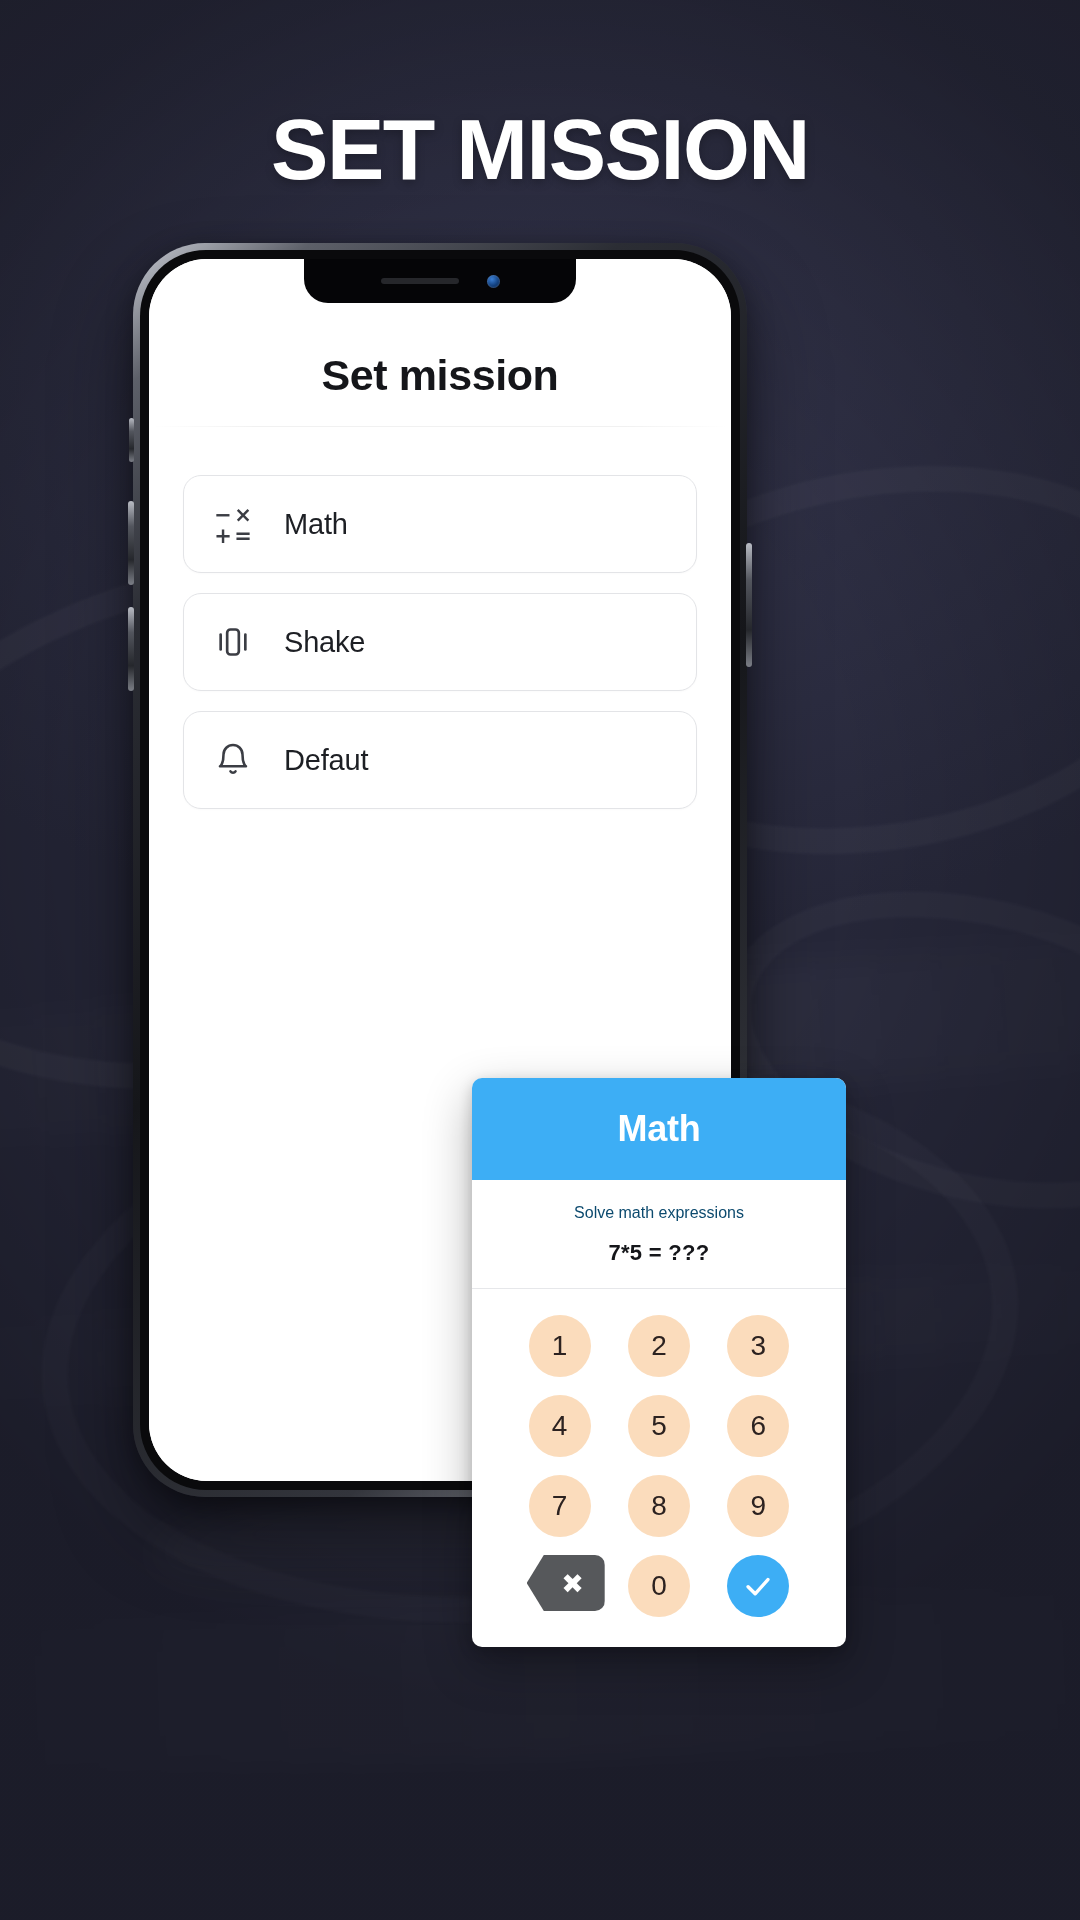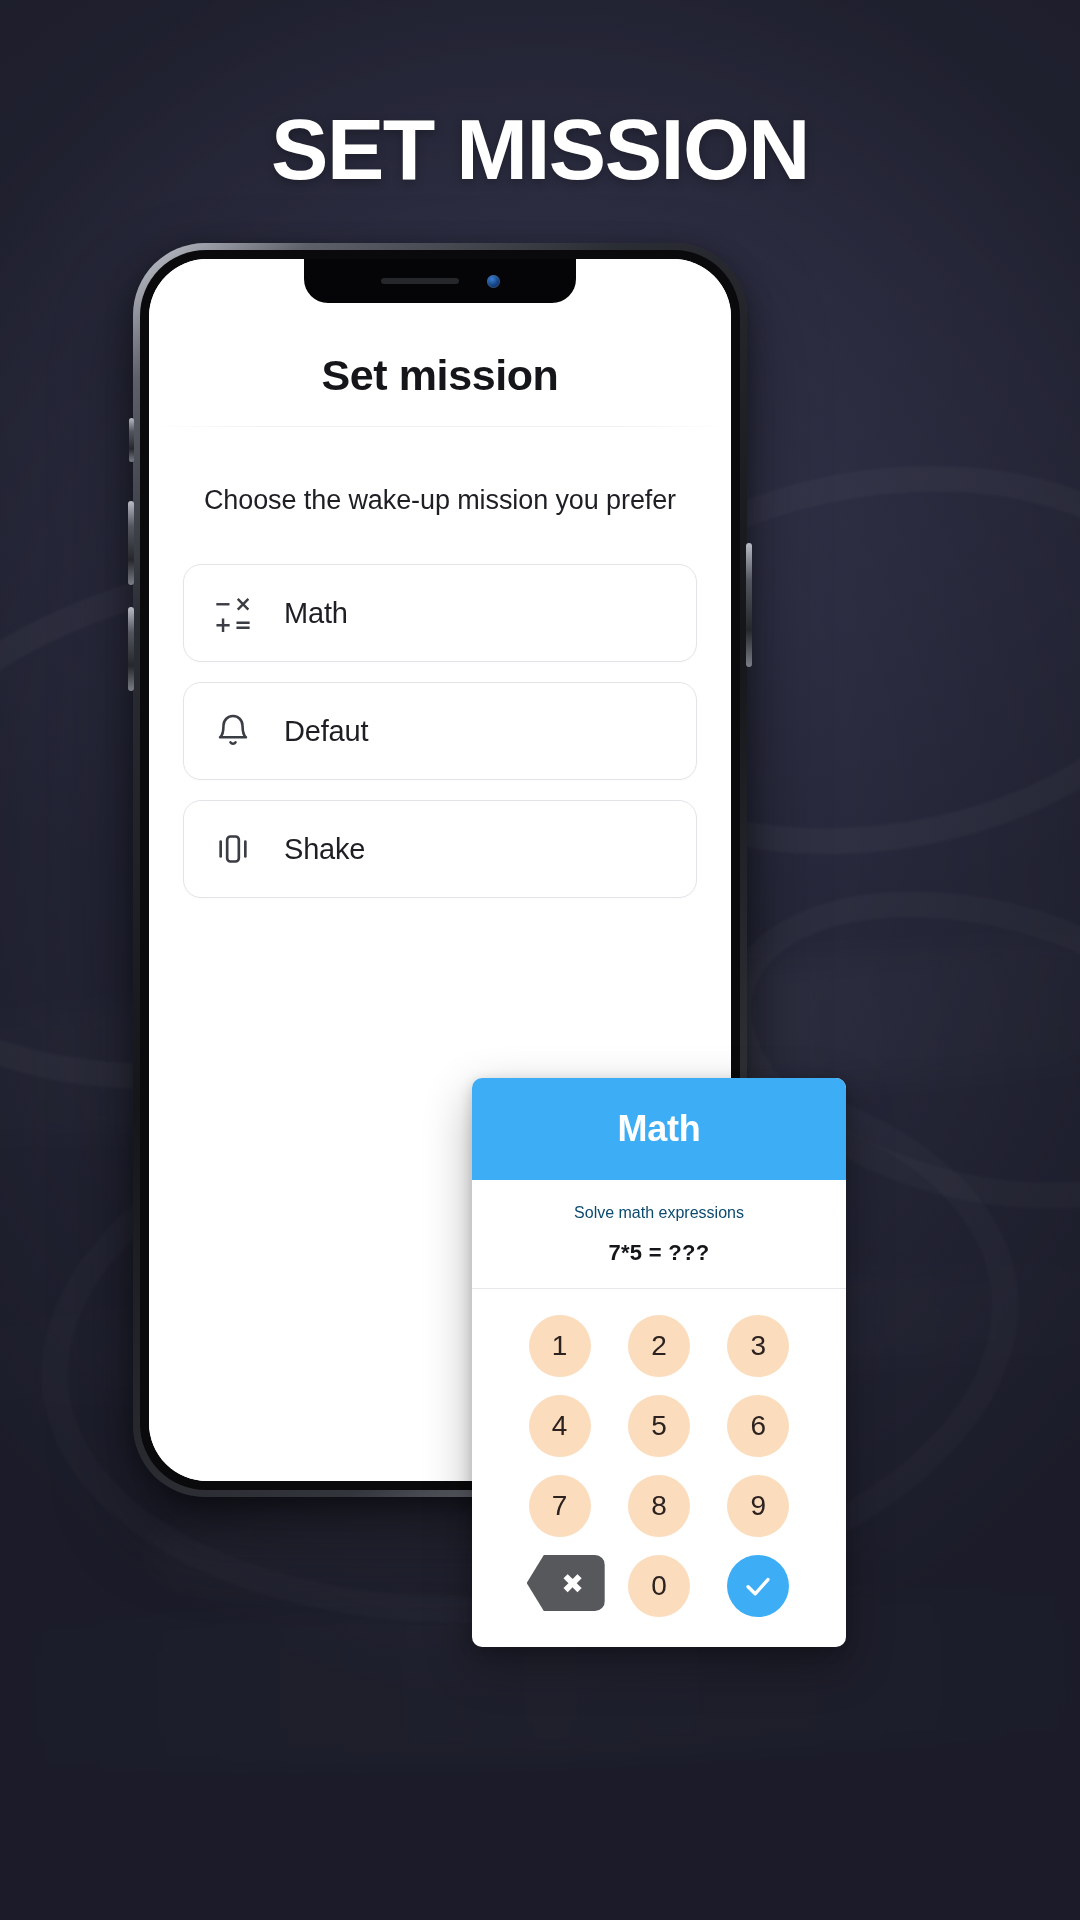--- a/index.html
+++ b/index.html
@@ -299,55 +299,54 @@
 
         <div class="notch">
           <div class="notch-speaker"></div>
           <div class="notch-camera"></div>
         </div>
 
         <div class="app">
 
           <div class="app-title">Set mission</div>
           <div class="app-divider"></div>
-          <div class="app-subtitle">Choose the wake-up mission you prefer</div>
 
           <div class="mission-list">
 
             <div class="mission-item">
               <span class="mission-icon">
                 <span class="math-glyph">
                   <span>−</span>
                   <span>×</span>
                   <span>+</span>
                   <span>=</span>
                 </span>
               </span>
               <span class="mission-label">Math</span>
             </div>
 
             <div class="mission-item">
               <span class="mission-icon">
-                <svg width="38" height="38" viewBox="0 0 24 24" fill="none" stroke="#3b3d44" stroke-width="1.6" stroke-linecap="round" stroke-linejoin="round">
-                  <path d="M18 8.5a6 6 0 0 0-12 0c0 6-2.2 7.5-2.2 7.5h16.4S18 14.5 18 8.5z"></path>
-                  <path d="M10.4 19.2a1.9 1.9 0 0 0 3.2 0"></path>
-                </svg>
-              </span>
-              <span class="mission-label">Defaut</span>
-            </div>
-
-            <div class="mission-item">
-              <span class="mission-icon">
                 <svg width="40" height="40" viewBox="0 0 24 24" fill="none" stroke="#3b3d44" stroke-width="1.6" stroke-linecap="round">
                   <rect x="8.5" y="4.5" width="7" height="15" rx="2"></rect>
                   <line x1="4.6" y1="7.5" x2="4.6" y2="16.5"></line>
                   <line x1="19.4" y1="7.5" x2="19.4" y2="16.5"></line>
                 </svg>
               </span>
               <span class="mission-label">Shake</span>
+            </div>
+
+            <div class="mission-item">
+              <span class="mission-icon">
+                <svg width="38" height="38" viewBox="0 0 24 24" fill="none" stroke="#3b3d44" stroke-width="1.6" stroke-linecap="round" stroke-linejoin="round">
+                  <path d="M18 8.5a6 6 0 0 0-12 0c0 6-2.2 7.5-2.2 7.5h16.4S18 14.5 18 8.5z"></path>
+                  <path d="M10.4 19.2a1.9 1.9 0 0 0 3.2 0"></path>
+                </svg>
+              </span>
+              <span class="mission-label">Defaut</span>
             </div>
 
           </div>
         </div>
       </div>
     </div>
   </div>
 
   <div class="math-dialog">
     <div class="math-dialog-box">

